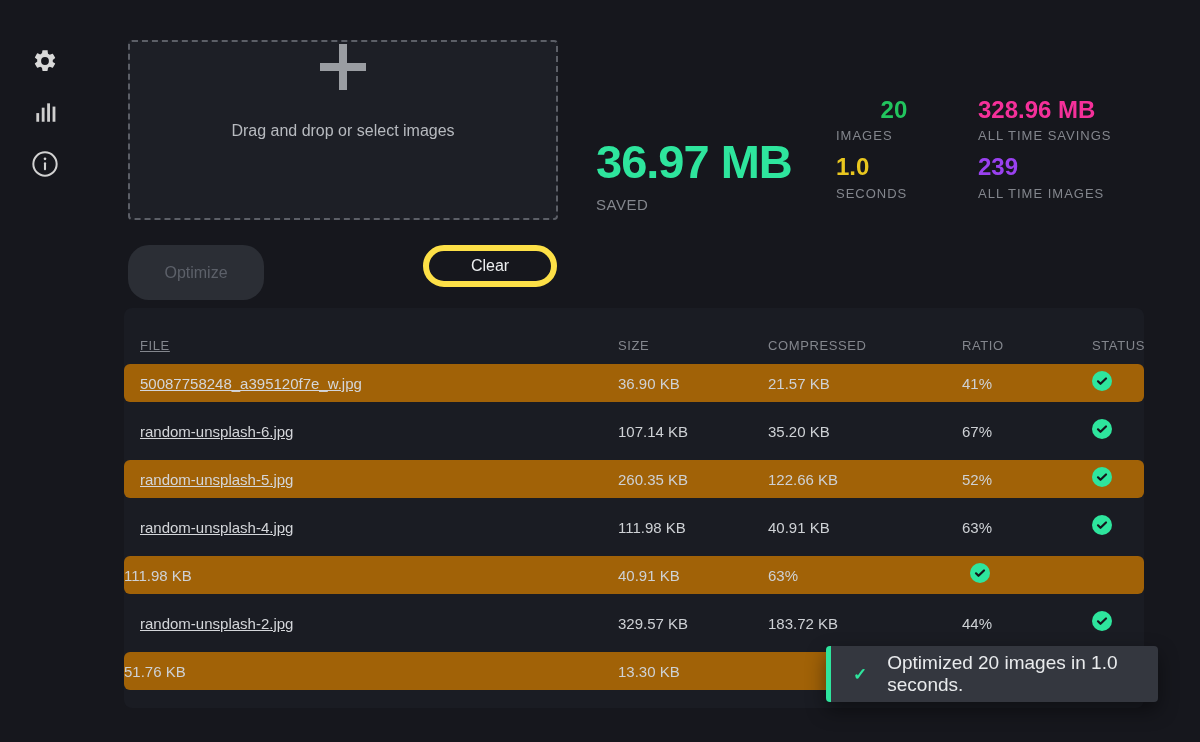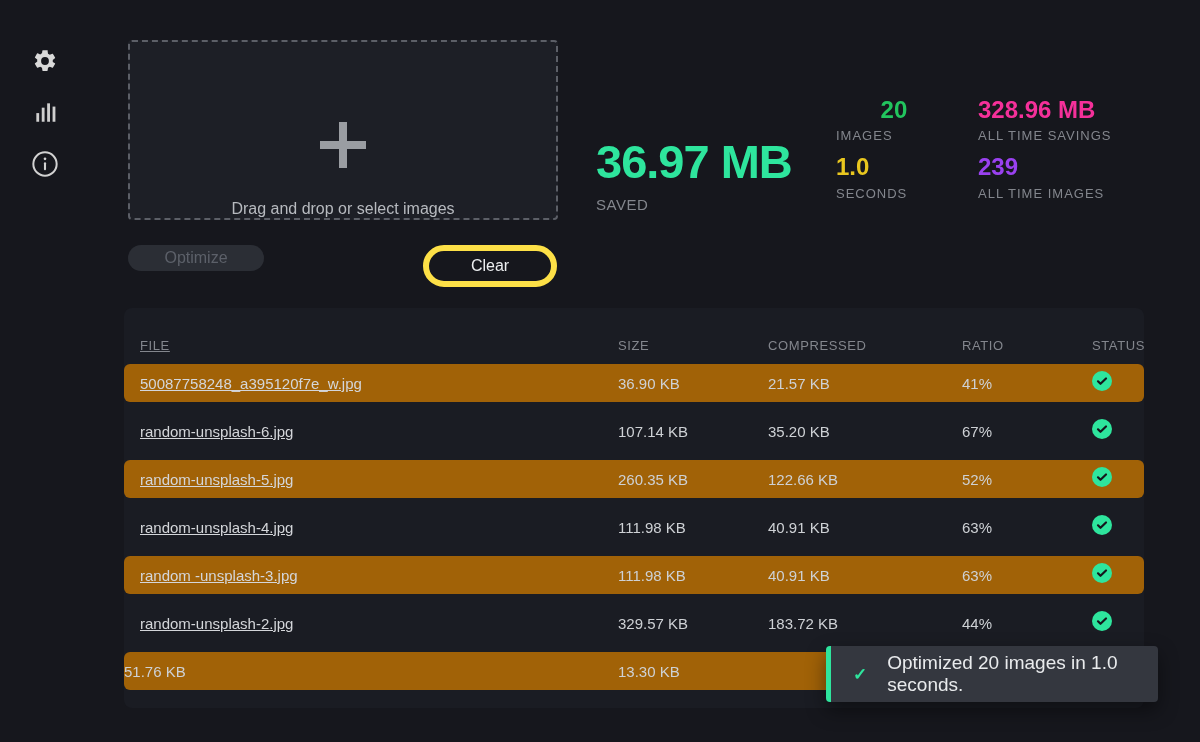--- a/index.html
+++ b/index.html
@@ -17,28 +17,28 @@
     position:absolute; left:30px; width:30px; height:30px;
     background:none; border:none; cursor:pointer; padding:0;
     display:flex; align-items:center; justify-content:center;
   }
   .side-btn svg { display:block; }
 
   
   .dropzone {
     position:absolute; left:128px; top:40px; width:430px; height:180px;
     background:#1d1f26; border:2px dashed #5c5f67; border-radius:4px;
-    display:flex; flex-direction:column; align-items:center; justify-content:flex-end;
+    display:flex; flex-direction:column; align-items:center; justify-content:flex-start;
     gap:26px; cursor:pointer;
   }
   .dz-label { color:#b7babf; font-size:16px; }
 
   
   .btn-optimize {
-    position:absolute; left:128px; top:245px; width:136px; height:26px;
+    position:absolute; left:128px; top:245px; width:136px; height:55px;
     border-radius:21px; border:none; background:#2b2e35; color:#5c6069;
     font-size:16px; font-family:inherit; cursor:default;
   }
   .btn-clear {
     position:absolute; left:423px; top:245px; width:134px; height:42px;
     border-radius:21px; border:6px solid #fde047; background:transparent;
     color:#eceef0; font-size:16px; font-family:inherit; cursor:pointer;
   }
 
   
@@ -209,21 +209,20 @@
     <div class="cell-status">
       <span>
         <svg width="20" height="20" viewBox="0 0 20 20">
           <circle cx="10" cy="10" r="10" fill="#2ee59d"></circle>
           <path d="M6 10.3l2.5 2.5L14 7.5" stroke="#15161c" stroke-width="2.2" fill="none" stroke-linecap="round" stroke-linejoin="round"></path>
         </svg>
       </span>
     </div>
   </div>
         <div class="trow striped">
-    <div class="cell-file">random -unsplash-3.jpg</div>
     <div class="cell-num">111.98 KB</div>
     <div class="cell-num">40.91 KB</div>
     <div class="cell-num">63%</div>
     <div class="cell-status">
       <span>
         <svg width="20" height="20" viewBox="0 0 20 20">
           <circle cx="10" cy="10" r="10" fill="#2ee59d"></circle>
           <path d="M6 10.3l2.5 2.5L14 7.5" stroke="#15161c" stroke-width="2.2" fill="none" stroke-linecap="round" stroke-linejoin="round"></path>
         </svg>
       </span>

